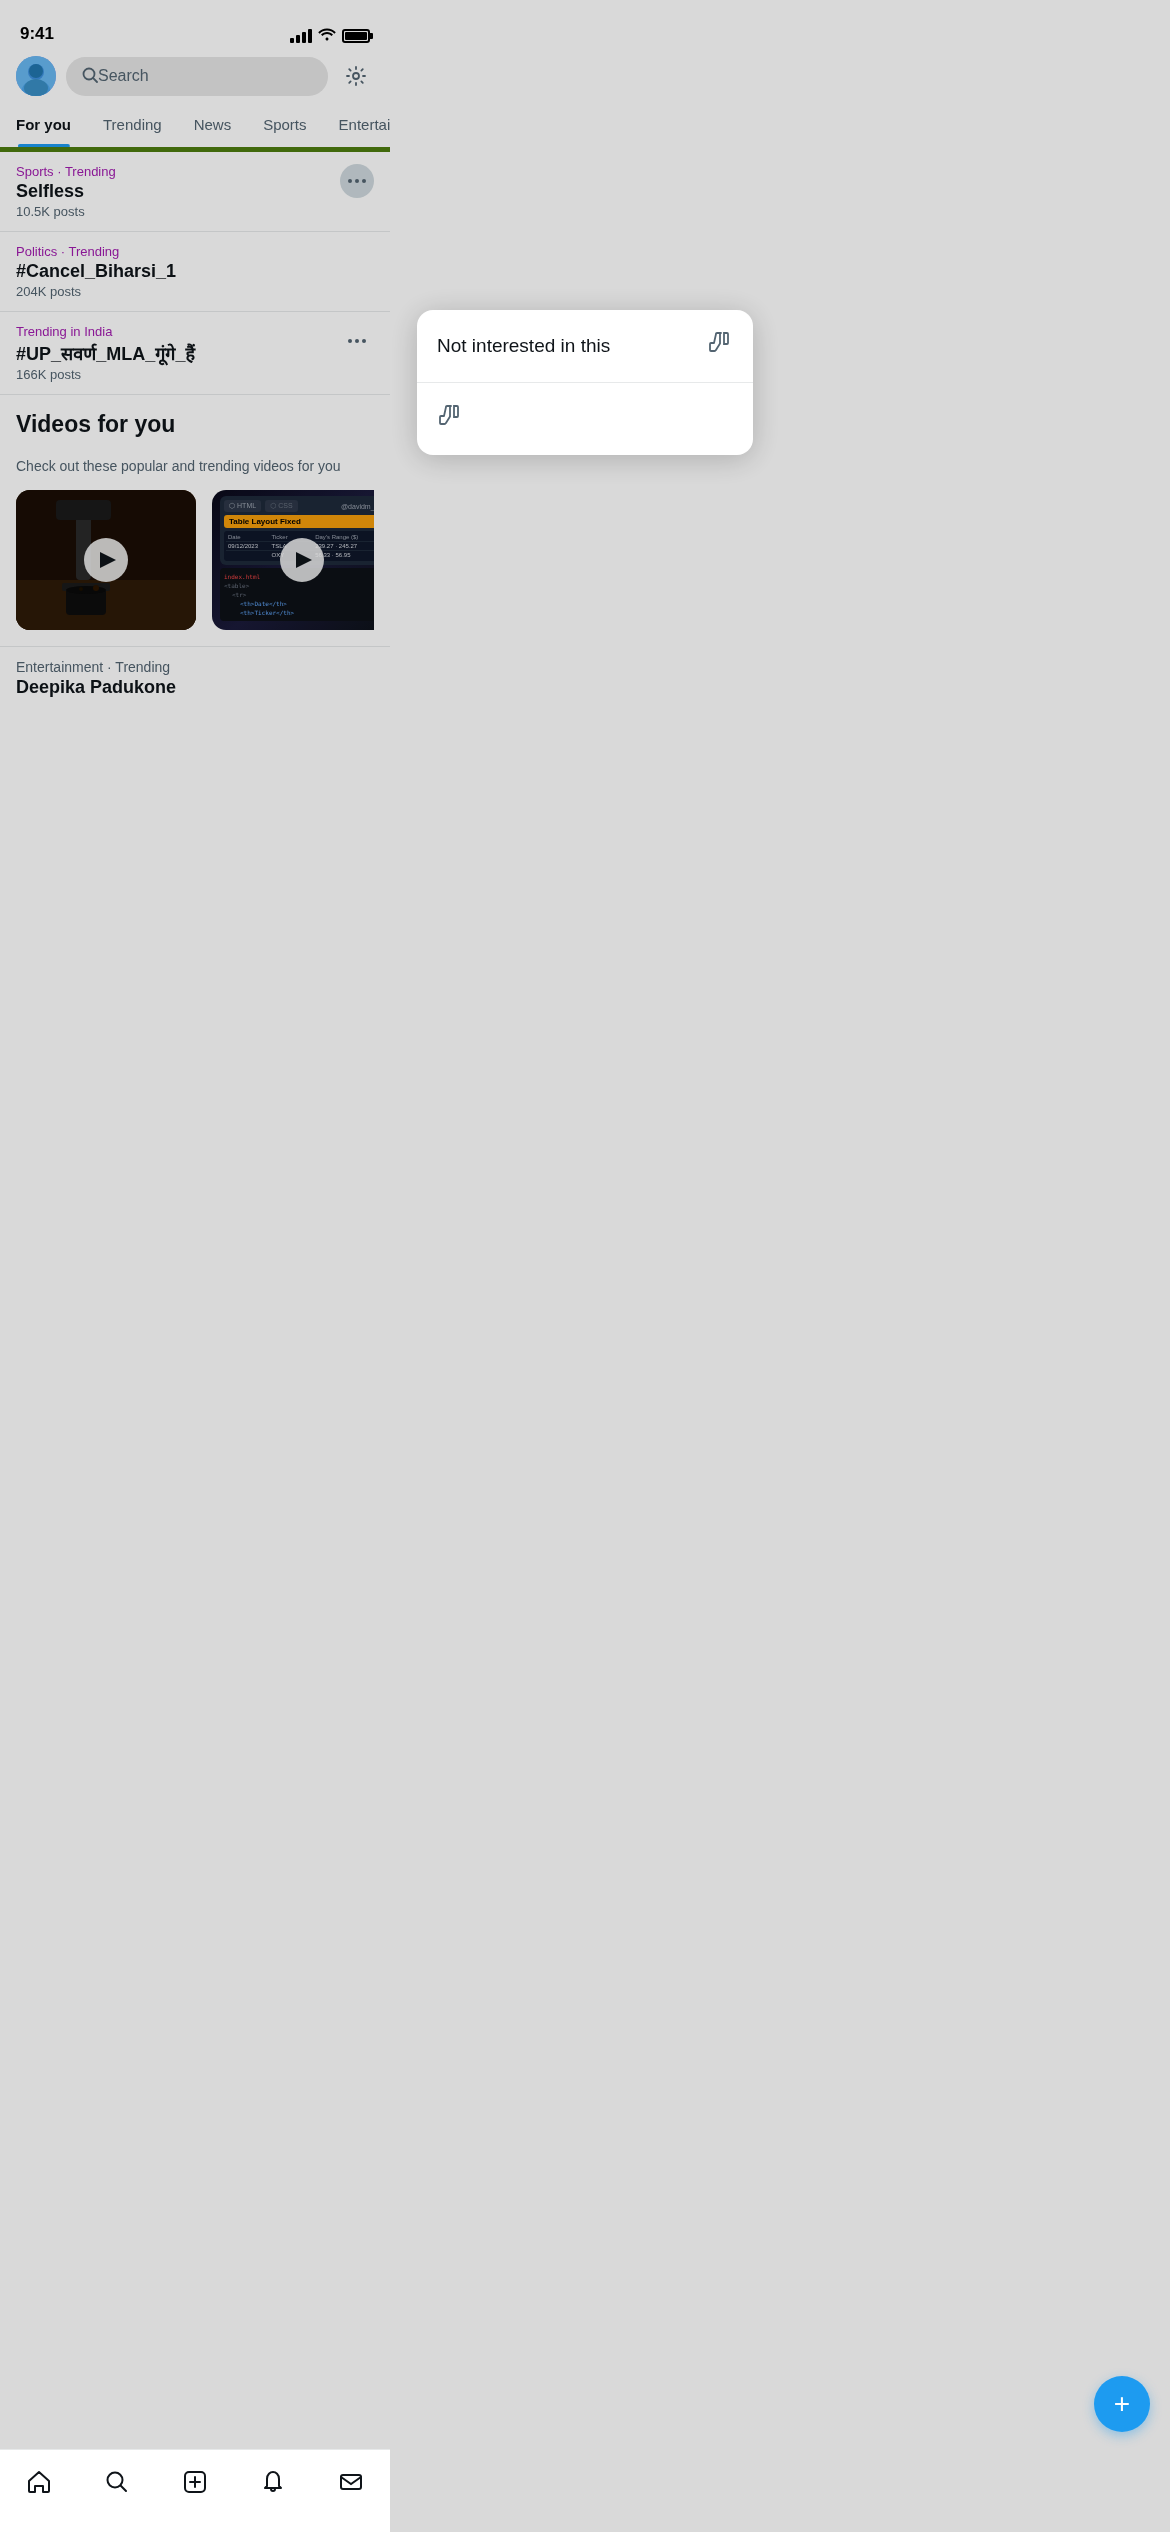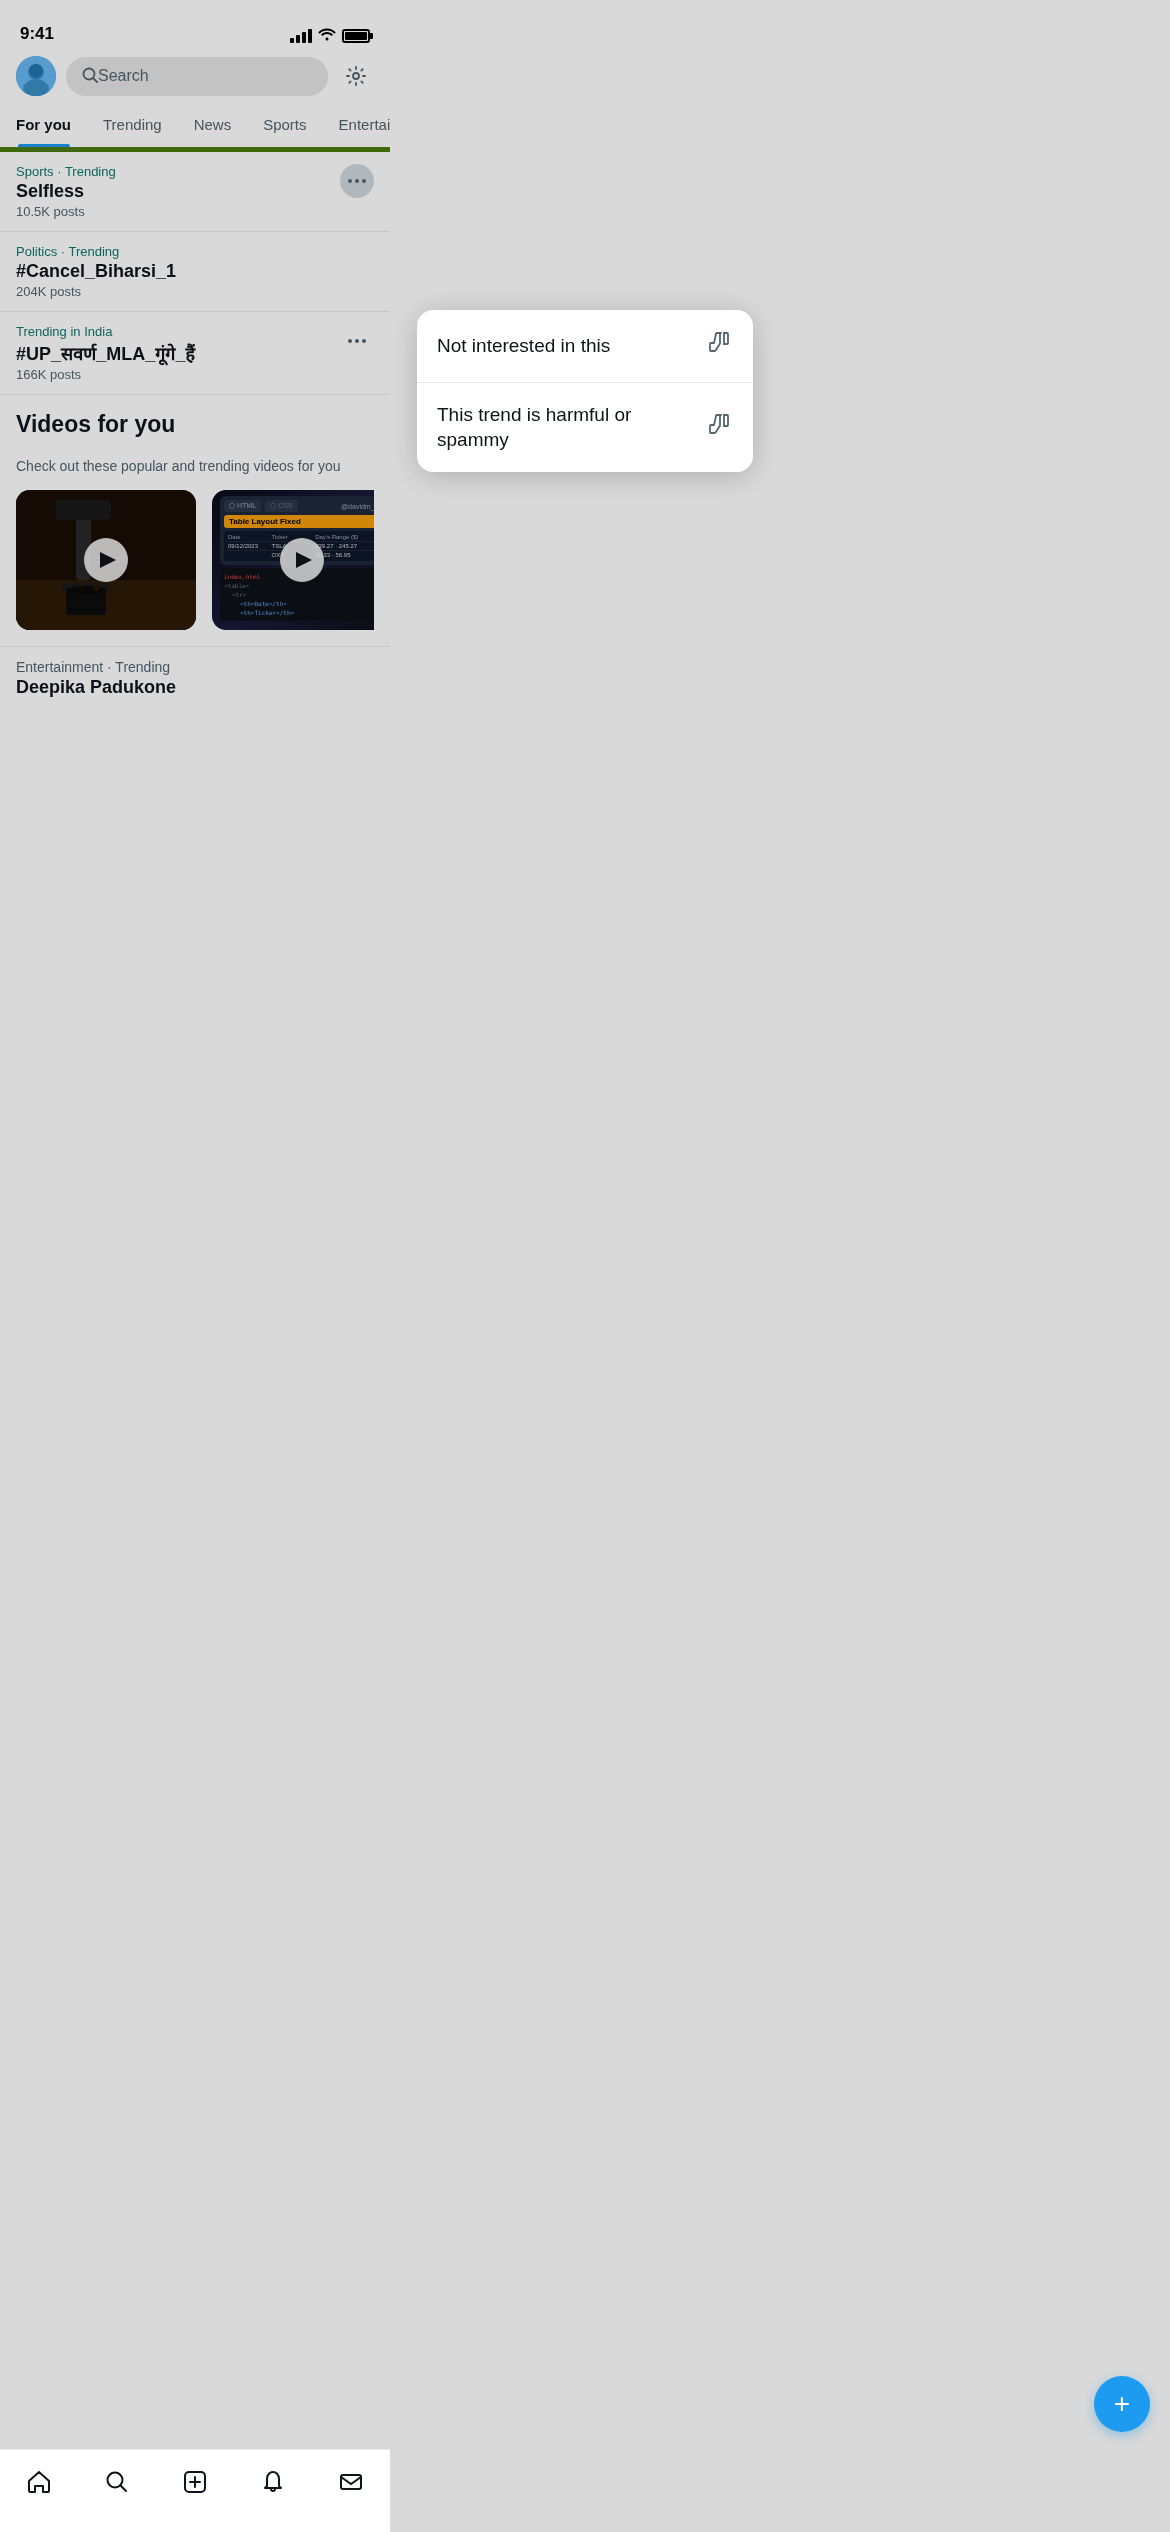--- a/index.html
+++ b/index.html
@@ -157,21 +157,21 @@
 
     
     .trending-item {
       padding: 12px 16px;
       border-bottom: 1px solid #e7e9ea;
       position: relative;
       background: #fff;
     }
     .trending-meta {
       font-size: 13px;
-      color: #0f766e;
+      color: #a21caf;
       margin-bottom: 2px;
     }
     .trending-title {
       font-size: 18px;
       font-weight: 700;
       color: #0f1419;
       margin-bottom: 2px;
     }
     .trending-posts {
       font-size: 13px;
@@ -574,21 +574,20 @@
     <div class="context-menu-item">
       <span>Not interested in this</span>
       <span class="thumbs-down-icon">
         <svg width="26" height="26" viewBox="0 0 26 26" fill="none">
           <path d="M13 3H10C9.5 3 9 3.4 9 4L7 13H4C3.4 13 3 13.4 3 14V20C3 20.6 3.4 21 4 21H7.5C8.1 21 8.6 20.7 8.8 20.2L13 13.5V4C13 3.4 13.5 3 14 3H13Z" stroke="#536471" stroke-width="1.8" stroke-linecap="round" stroke-linejoin="round"></path>
           <path d="M17 3H20C20.6 3 21 3.4 21 4V13C21 13.6 20.6 14 20 14H17V3Z" stroke="#536471" stroke-width="1.8"></path>
         </svg>
       </span>
     </div>
     <div class="context-menu-item">
-      <span style="flex:1;line-height:1.3;">This trend is harmful or spammy</span>
       <span class="thumbs-down-icon">
         <svg width="26" height="26" viewBox="0 0 26 26" fill="none">
           <path d="M13 3H10C9.5 3 9 3.4 9 4L7 13H4C3.4 13 3 13.4 3 14V20C3 20.6 3.4 21 4 21H7.5C8.1 21 8.6 20.7 8.8 20.2L13 13.5V4C13 3.4 13.5 3 14 3H13Z" stroke="#536471" stroke-width="1.8" stroke-linecap="round" stroke-linejoin="round"></path>
           <path d="M17 3H20C20.6 3 21 3.4 21 4V13C21 13.6 20.6 14 20 14H17V3Z" stroke="#536471" stroke-width="1.8"></path>
         </svg>
       </span>
     </div>
   </div>
 </div>
 

